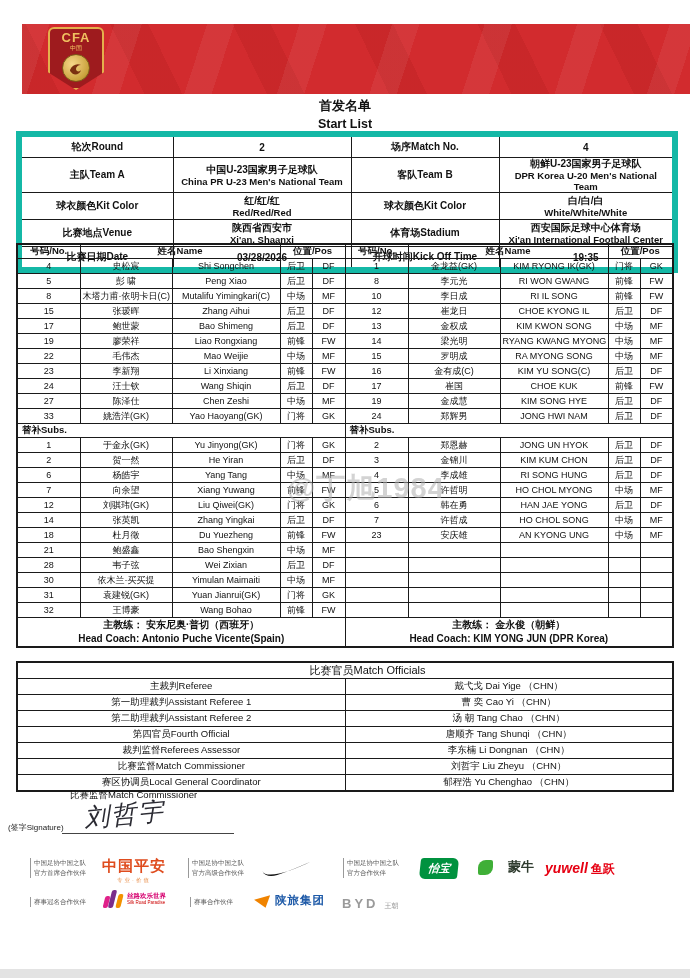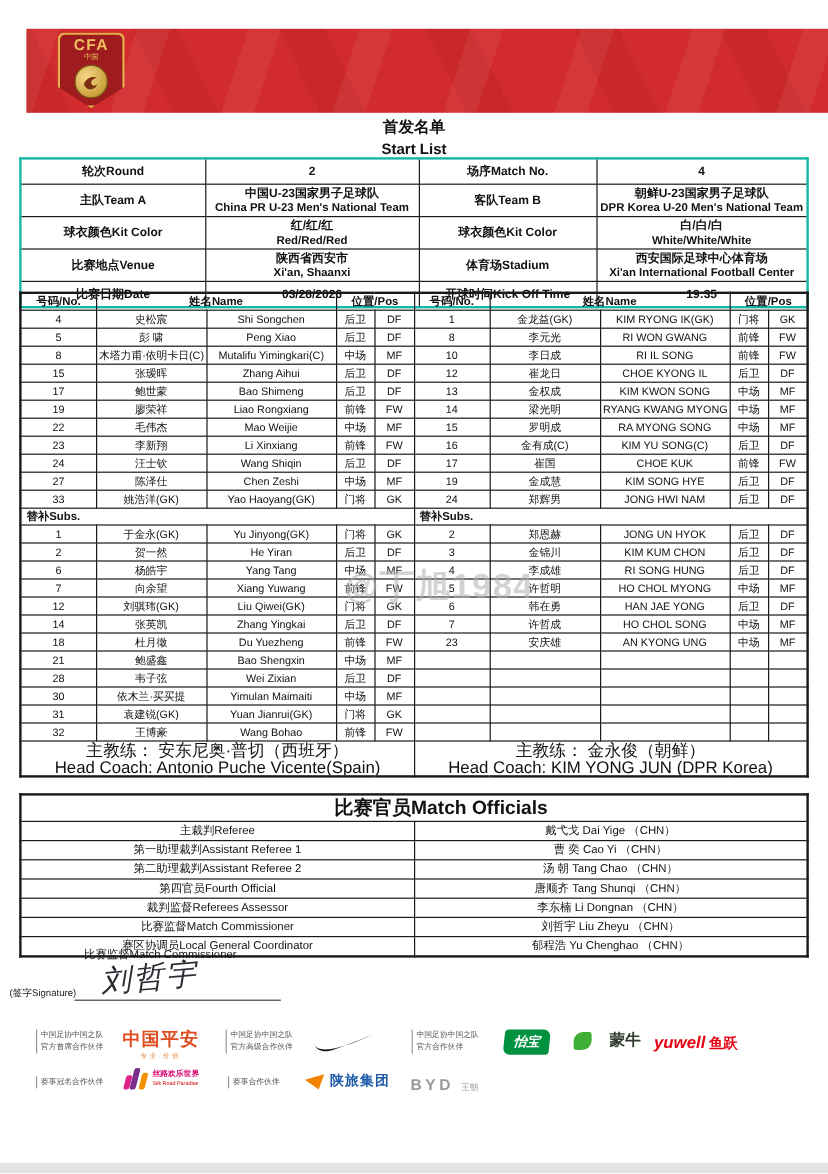--- a/index.html
+++ b/index.html
@@ -25,36 +25,36 @@
      display:flex;flex-direction:column;justify-content:center;text-align:center;color:#fff;}
   .t-cn{font-size:17px;font-weight:bold;letter-spacing:0.5px;}
   .t-en{font-size:11.5px;font-weight:bold;margin-top:4px;}
   
   .page-title{position:absolute;top:97px;left:0;width:100%;text-align:center;font-weight:bold;}
   .pt-cn{font-size:13px;}
   .pt-en{font-size:12.5px;margin-top:2px;}
   
   table{border-collapse:collapse;table-layout:fixed;}
   td{border:1px solid #1a1a1a;text-align:center;vertical-align:middle;padding:0 2px;overflow:hidden;}
-  .info-table{position:absolute;top:131px;left:16px;width:656px;border:2px solid #14b8a6;}
+  .info-table{position:absolute;top:131px;left:16px;width:656px;border:6px solid #14b8a6;}
   .info-table td{font-weight:bold;}
   .info-table .lbl{font-size:10px;}
   .info-table .one{font-size:10px;height:20px;}
   .info-table .two{height:26px;}
   .l1{font-size:10px;line-height:12px;}
   .l2{font-size:9.5px;line-height:11px;}
   .roster{position:absolute;top:243px;left:16px;width:656px;border:2px solid #1a1a1a;font-size:9px;}
   .roster td{height:14px;white-space:nowrap;}
   .roster .hdr td{font-weight:bold;font-size:9.5px;height:12px;}
   .subs-row td{text-align:left;font-weight:bold;font-size:9.5px;height:12px;padding-left:4px;}
   .coach-cell{height:31px;}
-  .coach-cell div{line-height:14px;font-size:14px;}
+  .coach-cell div{line-height:14px;font-size:10px;font-weight:bold;}
   .officials{position:absolute;top:661px;left:16px;width:656px;border:2px solid #1a1a1a;font-size:9.5px;}
   .officials td{height:15px;}
-  .officials .title td{font-weight:bold;font-size:16px;height:13px;padding-left:47px;}
+  .officials .title td{font-weight:normal;font-size:11px;height:13px;padding-left:47px;}
   
   .commissioner{position:absolute;top:789px;left:70px;font-size:9.5px;}
   .sig-label{position:absolute;top:822px;left:8px;font-size:8px;color:#222;}
   .sig-line{position:absolute;top:833px;left:62px;width:172px;border-bottom:1px solid #444;}
   .sig-name{position:absolute;top:798px;left:84px;font-size:25px;color:#2b2b33;
      font-family:"DejaVu Serif","Liberation Serif",serif;font-style:italic;
      transform:rotate(-5deg);letter-spacing:2px;}
   
   .watermark{position:absolute;top:469px;left:287px;font-size:29px;font-weight:bold;
      color:rgba(175,175,175,0.55);letter-spacing:1px;z-index:5;}

